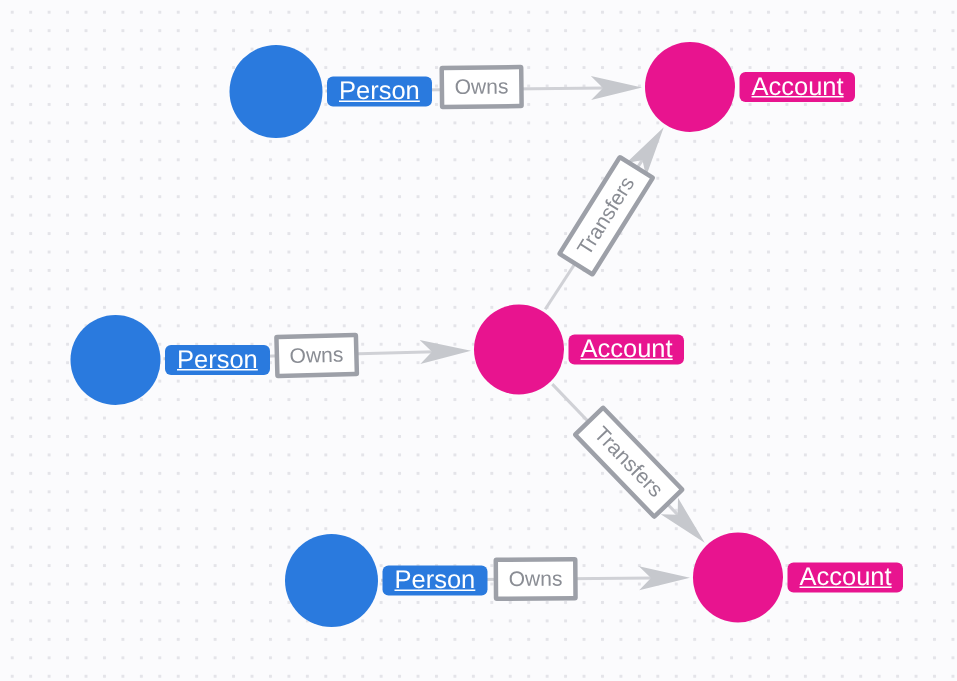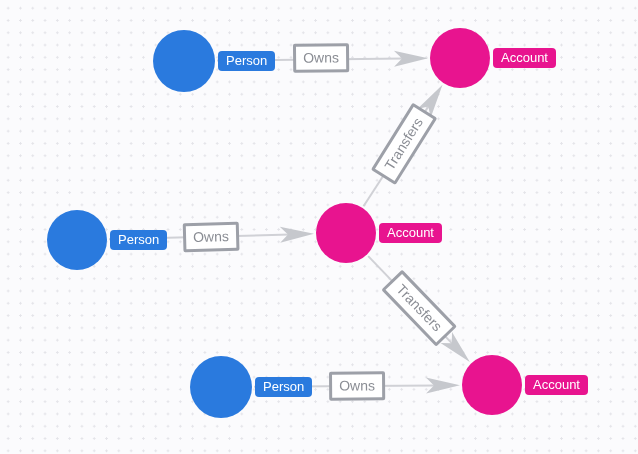--- a/index.html
+++ b/index.html
@@ -24,22 +24,22 @@
     background:#fff;border:3px solid var(--box-border);border-radius:2px;
     color:var(--box-text);font-size:14px;line-height:17px;
     padding:3px 7px;white-space:nowrap;
     transform-origin:center center;
   }
   .node{
     position:absolute;border-radius:50%;z-index:3;
   }
   .node-badge{
     position:absolute;z-index:4;transform:translateY(-50%);
-    color:#fff;font-size:13px;line-height:16px;
-    padding:2px 8px;border-radius:4px;white-space:nowrap;
+    color:#fff;font-size:17px;line-height:16px;
+    padding:2px 8px;border-radius:4px;white-space:nowrap;text-decoration:underline;
   }
   .edge-line{stroke:var(--line);stroke-width:2;}
   .edge-arrowhead{fill:var(--arrow);}
 </style>
 </head>
 <body>
 
 <div class="canvas">
   <svg class="edge-layer" width="638" height="454" viewBox="0 0 638 454" xmlns="http://www.w3.org/2000/svg">
       <line x1="217.0" y1="60.6" x2="404.0" y2="58.6" class="edge-line"></line>

